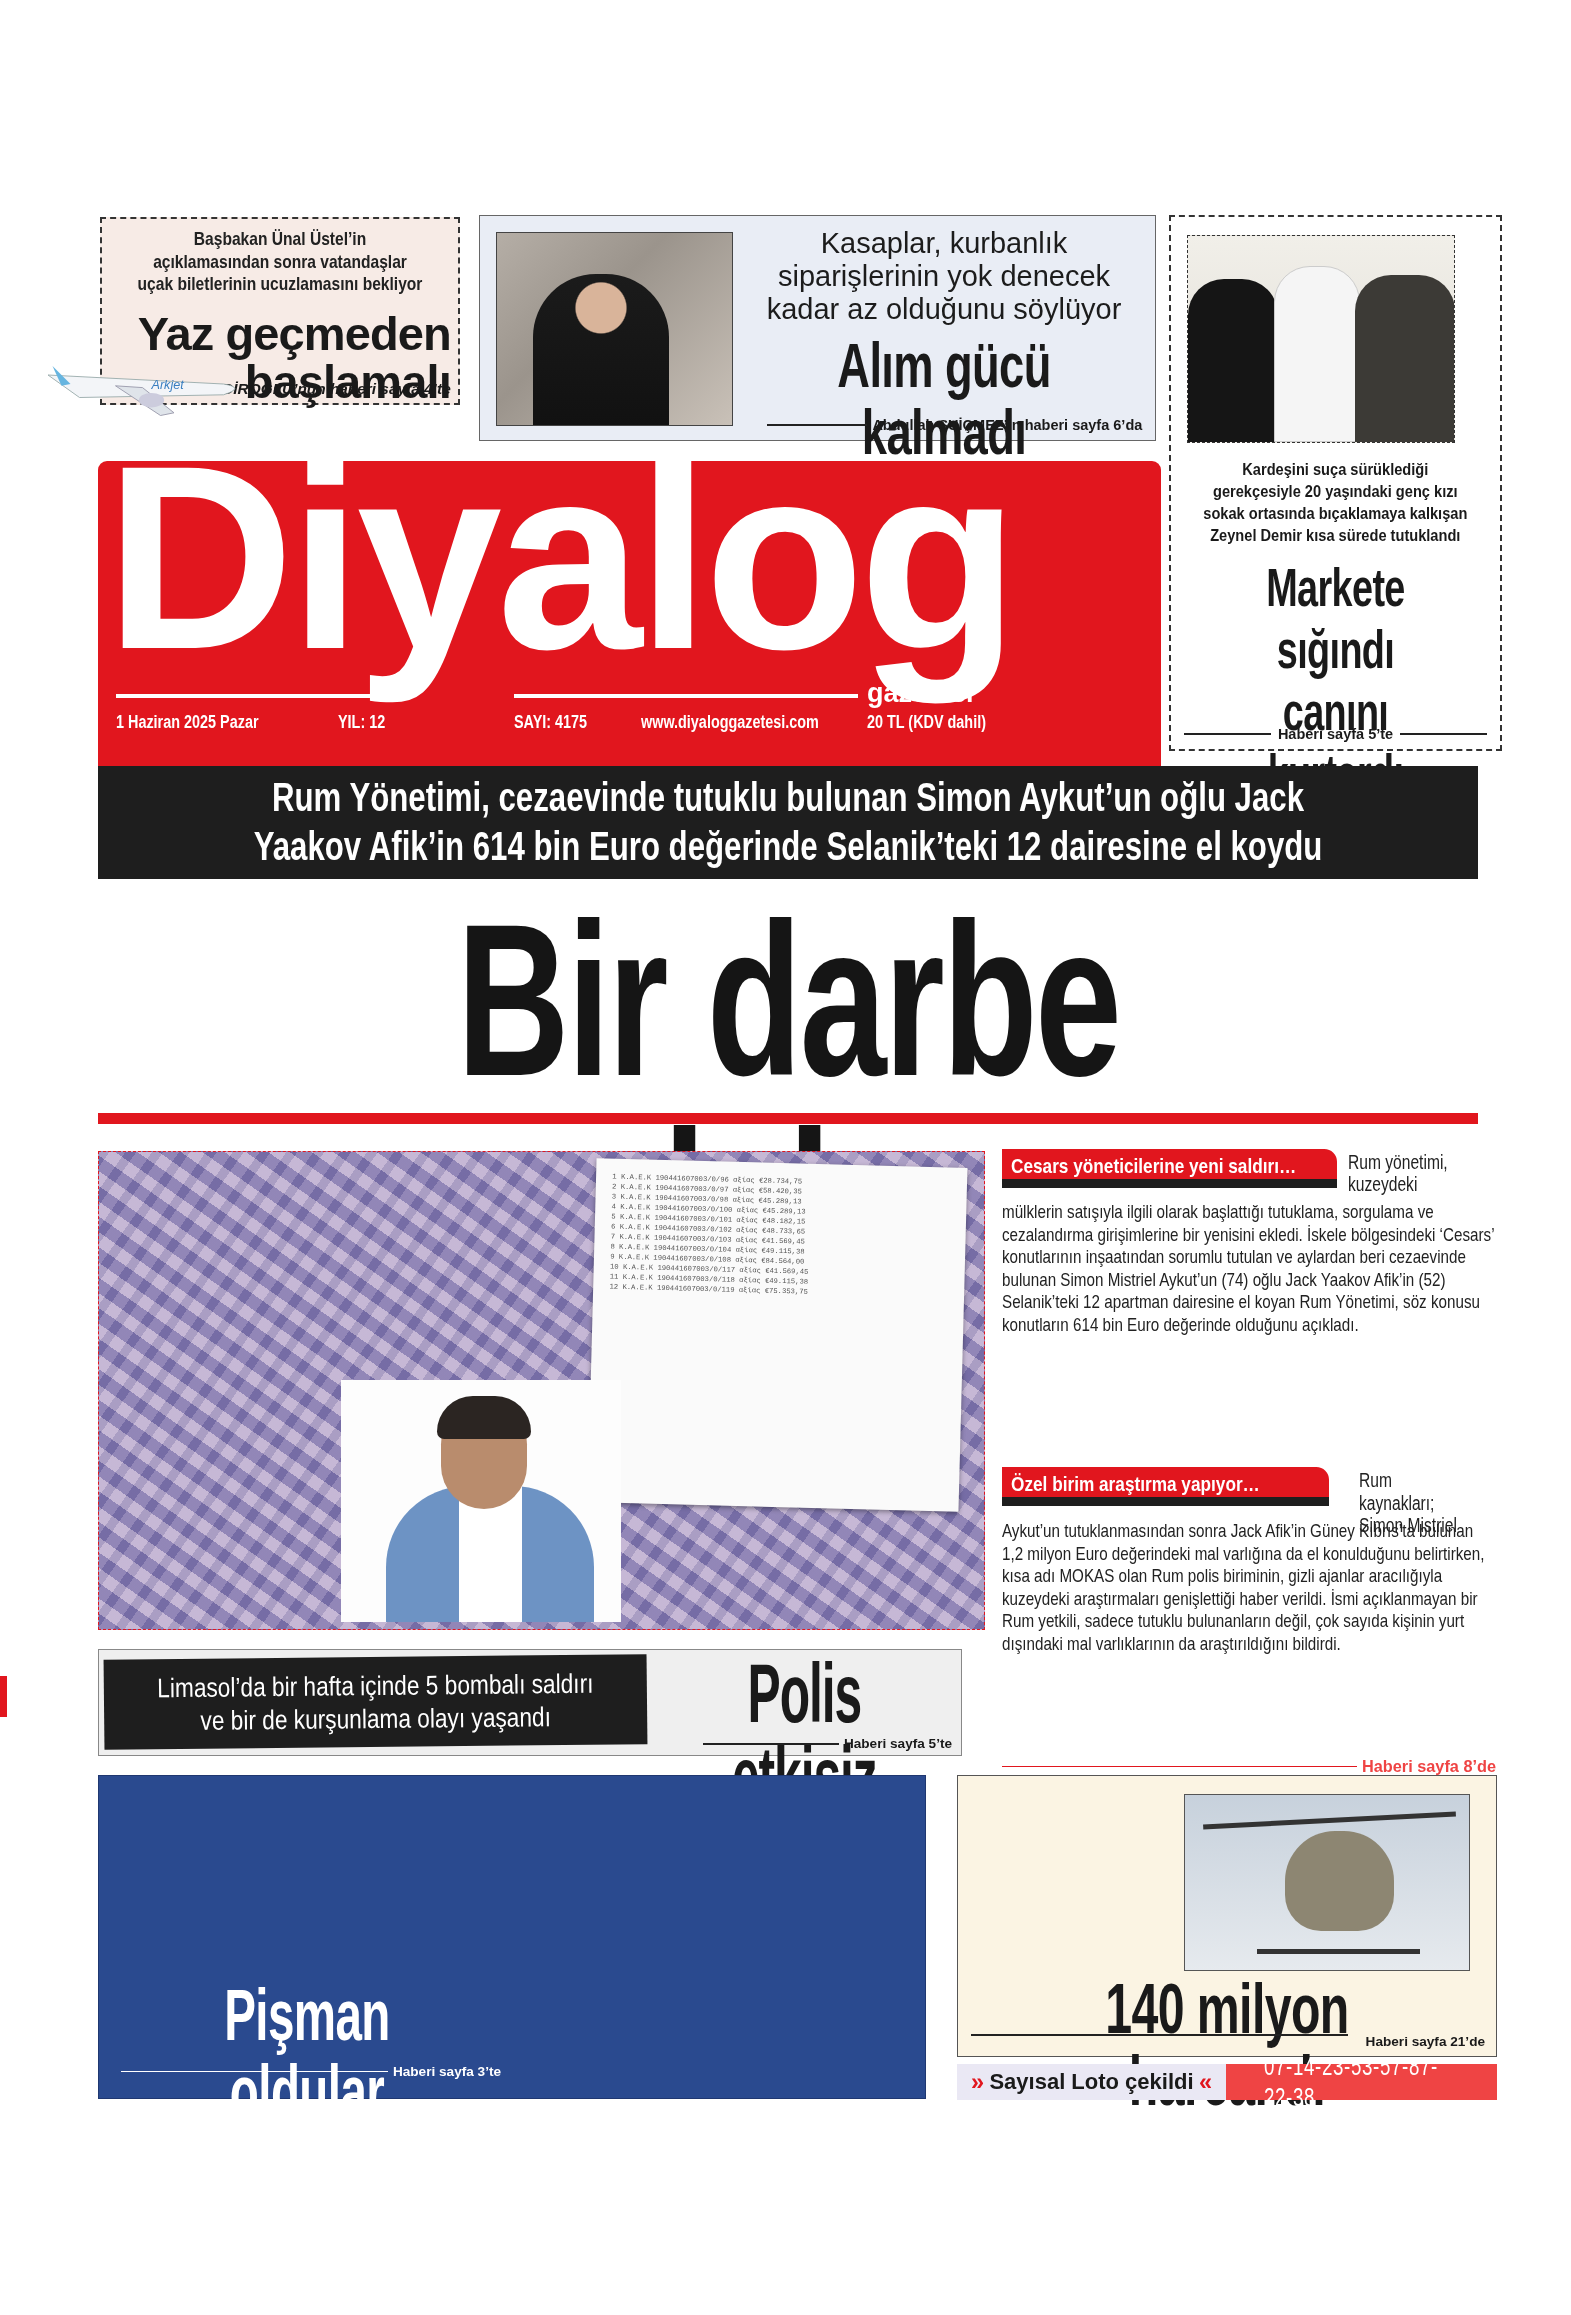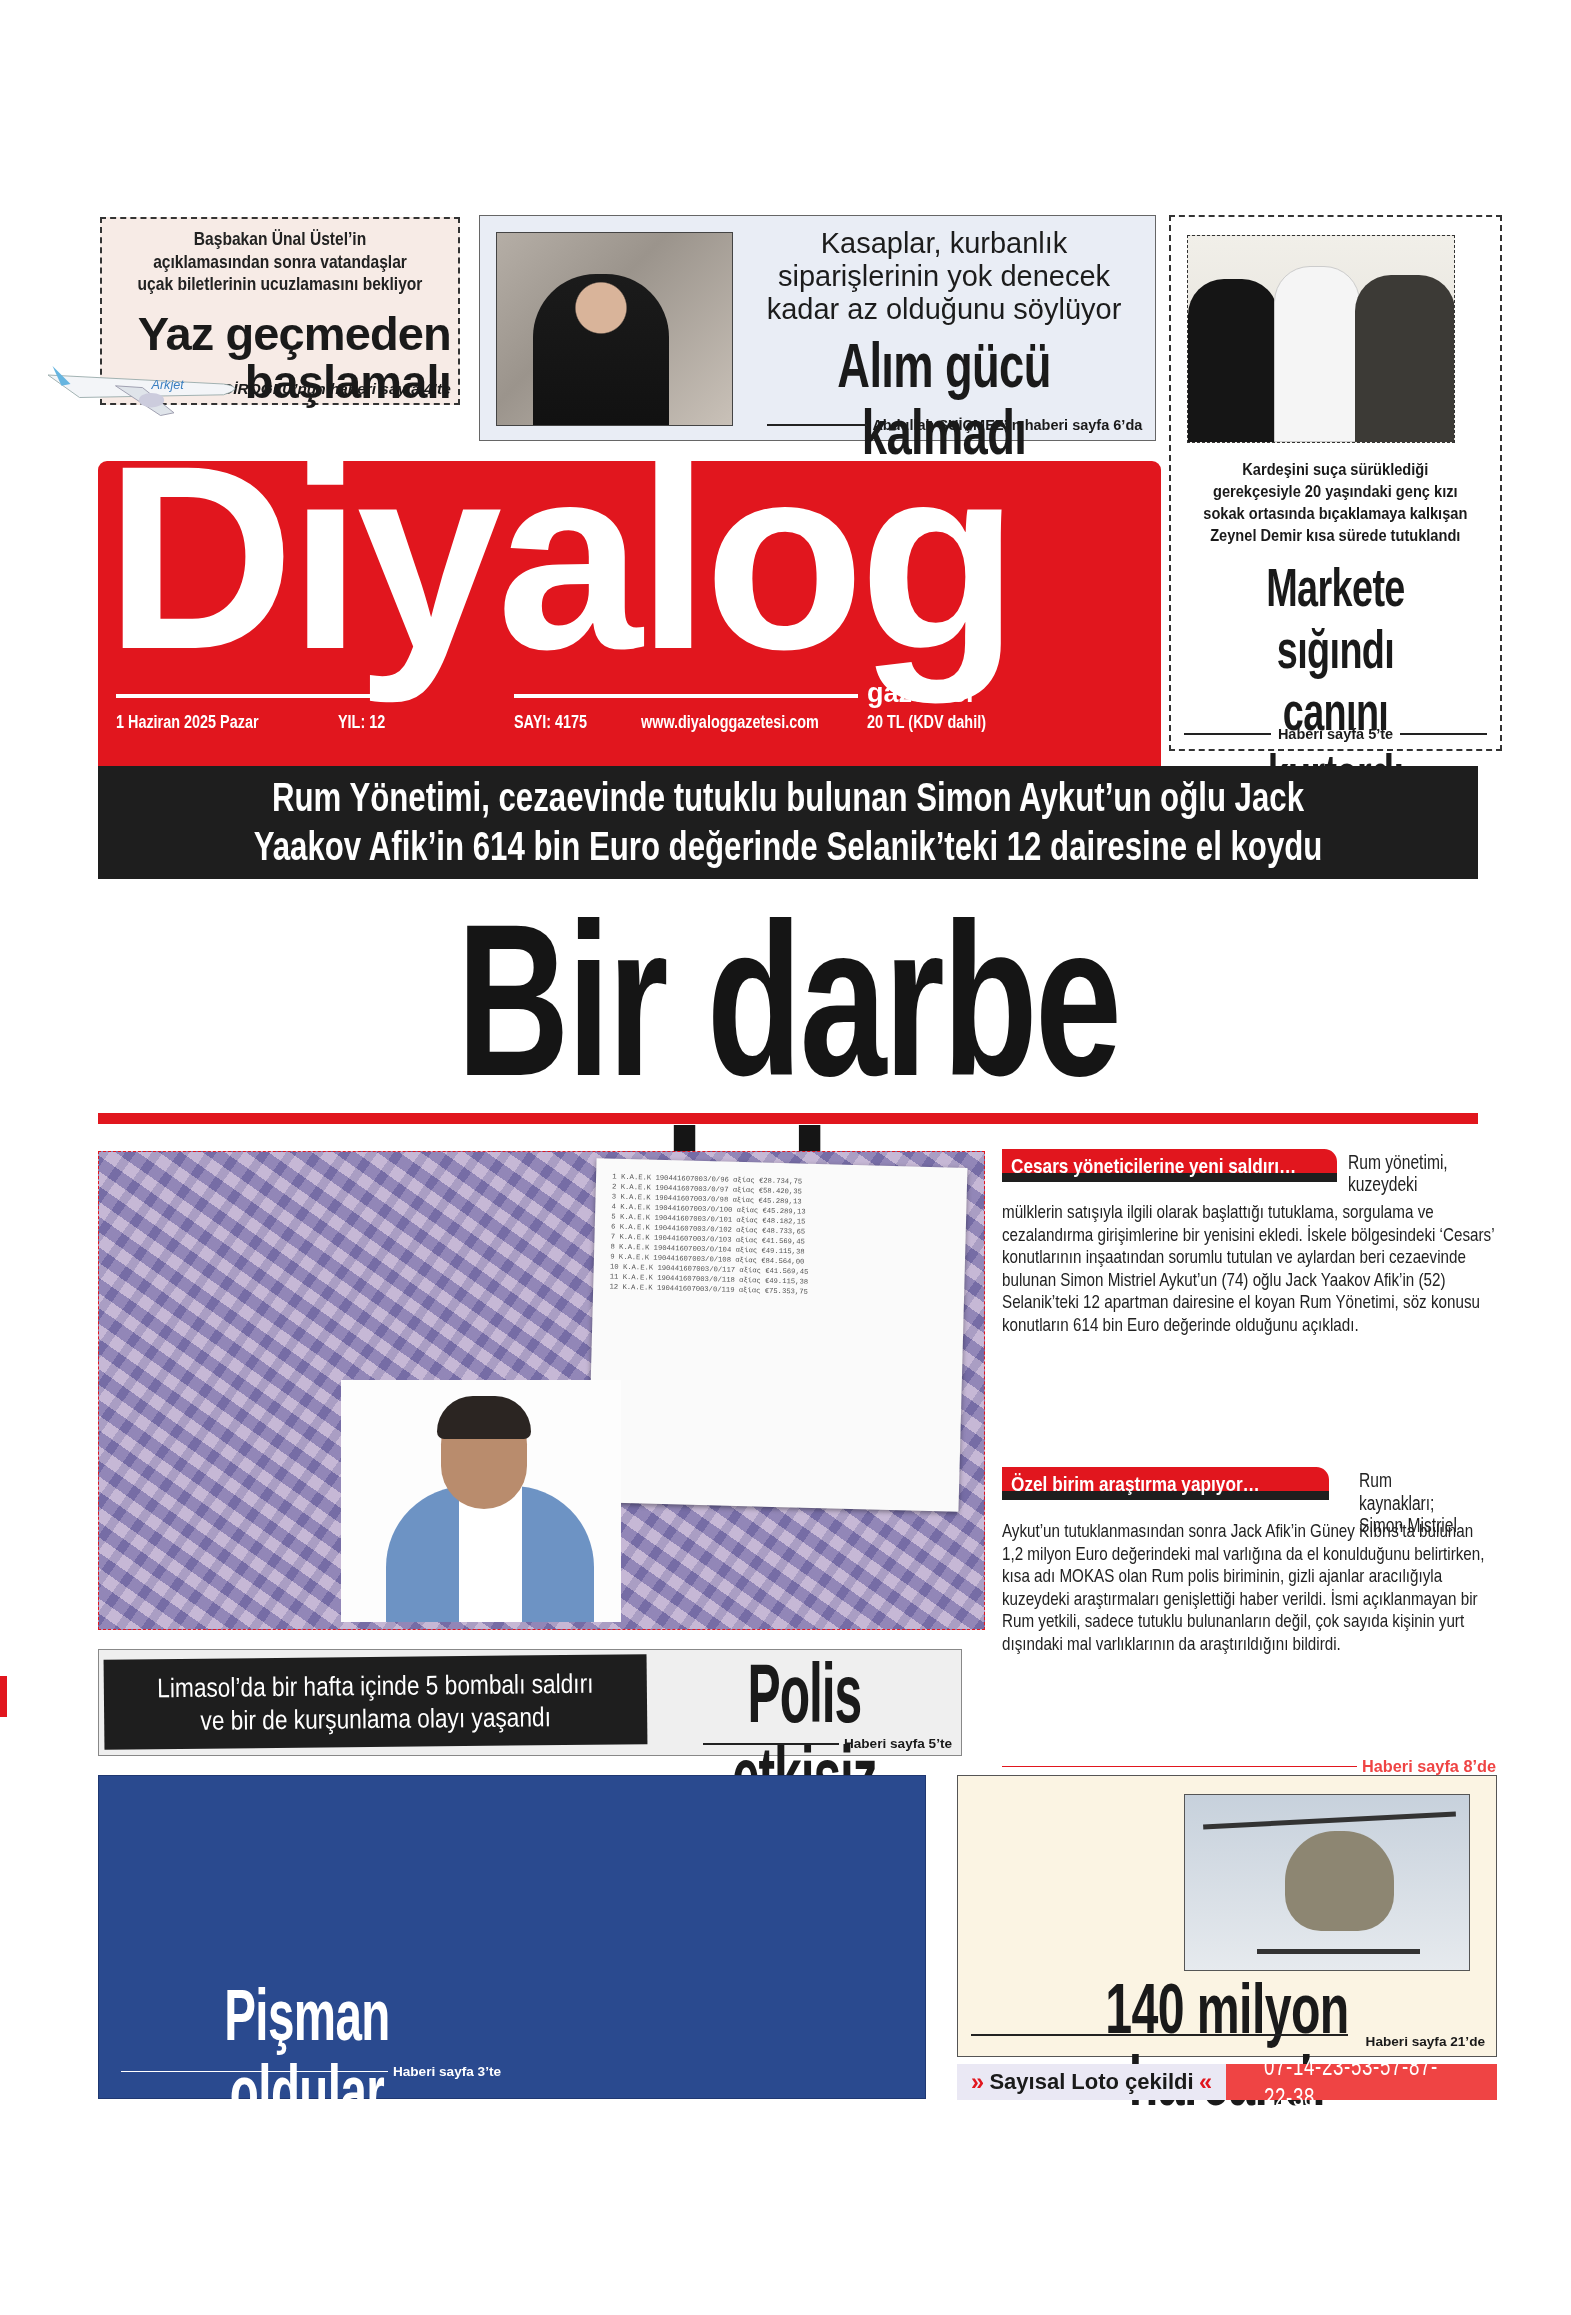--- a/index.html
+++ b/index.html
@@ -85,21 +85,21 @@
     font-family: "Liberation Mono", monospace; line-height: 10px; overflow: hidden; }
   #doc-sheet .row { white-space: nowrap; }
   #portrait { position: absolute; left: 242px; top: 228px; width: 280px; height: 242px; background: #fdfdfd; overflow: hidden; }
   #portrait .jacket { position: absolute; left: 45px; bottom: 0; width: 208px; height: 136px; background: #6d93c4; border-radius: 81px 81px 0 0; }
   #portrait .shirt { position: absolute; left: 118px; bottom: 0; width: 63px; height: 136px; background: #fff; }
   #portrait .head { position: absolute; left: 100px; top: 25px; width: 86px; height: 104px; background: #b98c6d; border-radius: 41px 41px 45px 45px; }
   #portrait .hair { position: absolute; left: 96px; top: 16.3px; width: 94px; height: 43px; background: #2b2522; border-radius: 45px 45px 9px 9px; }
 
   
   #story-col { left: 1002px; top: 1149px; width: 494px; height: 633px; }
-  .tag { position: absolute; height: 33px; background: #e1161e; color: #fff; border-radius: 0 12.7px 0 0;
+  .tag { position: absolute; height: 39px; background: #e1161e; color: #fff; border-radius: 0 12.7px 0 0;
     font-size: 21px; font-weight: bold; padding: 5.4px 9px; white-space: nowrap; border-bottom: 9px solid #1e1e1e; }
   .tag span { display: inline-block; transform: scaleX(0.82); transform-origin: left; }
   .body { position: absolute; font-size: 19px; line-height: 22.6px; color: #222; }
   .body .t { display: inline-block; transform: scaleX(0.8); transform-origin: left; width: 125%; }
   .lead { position: absolute; font-size: 20px; line-height: 22.6px; color: #222; }
   .lead .t { display: inline-block; transform: scaleX(0.78); transform-origin: left; }
   #story-col .refer { position: absolute; left: 0; right: 0; top: 608px; display: flex; align-items: center; gap: 5.4px;
     color: #ef4444; font-weight: bold; font-size: 16.3px; }
   #story-col .refer .rule { flex: 1; height: 1.8px; background: #e1161e; }
 

